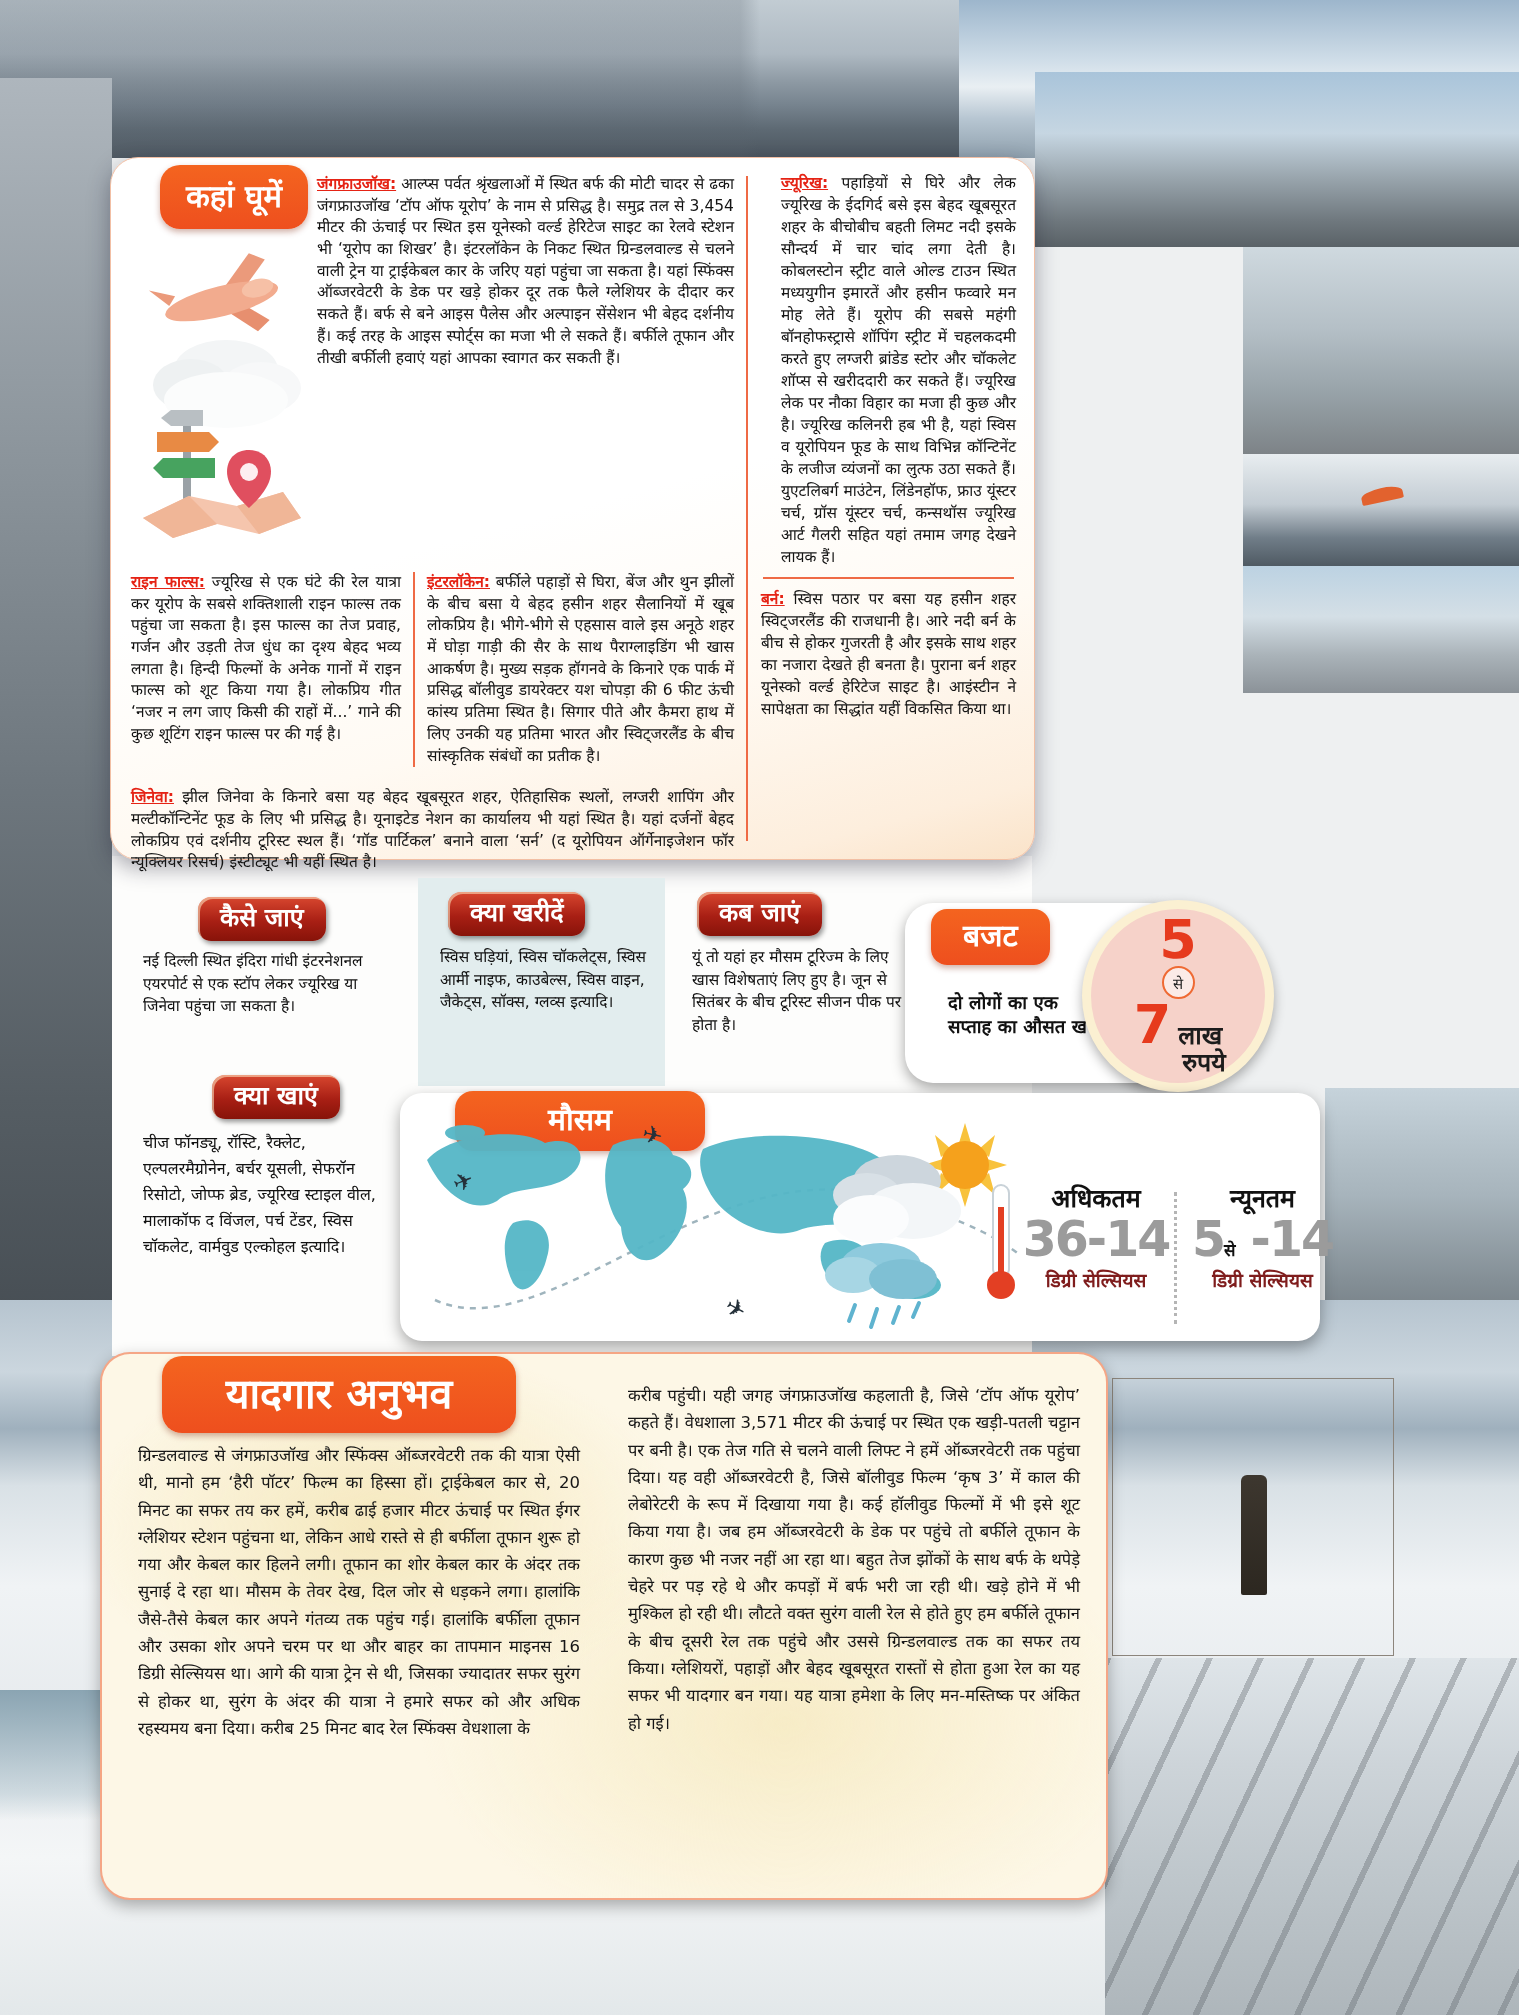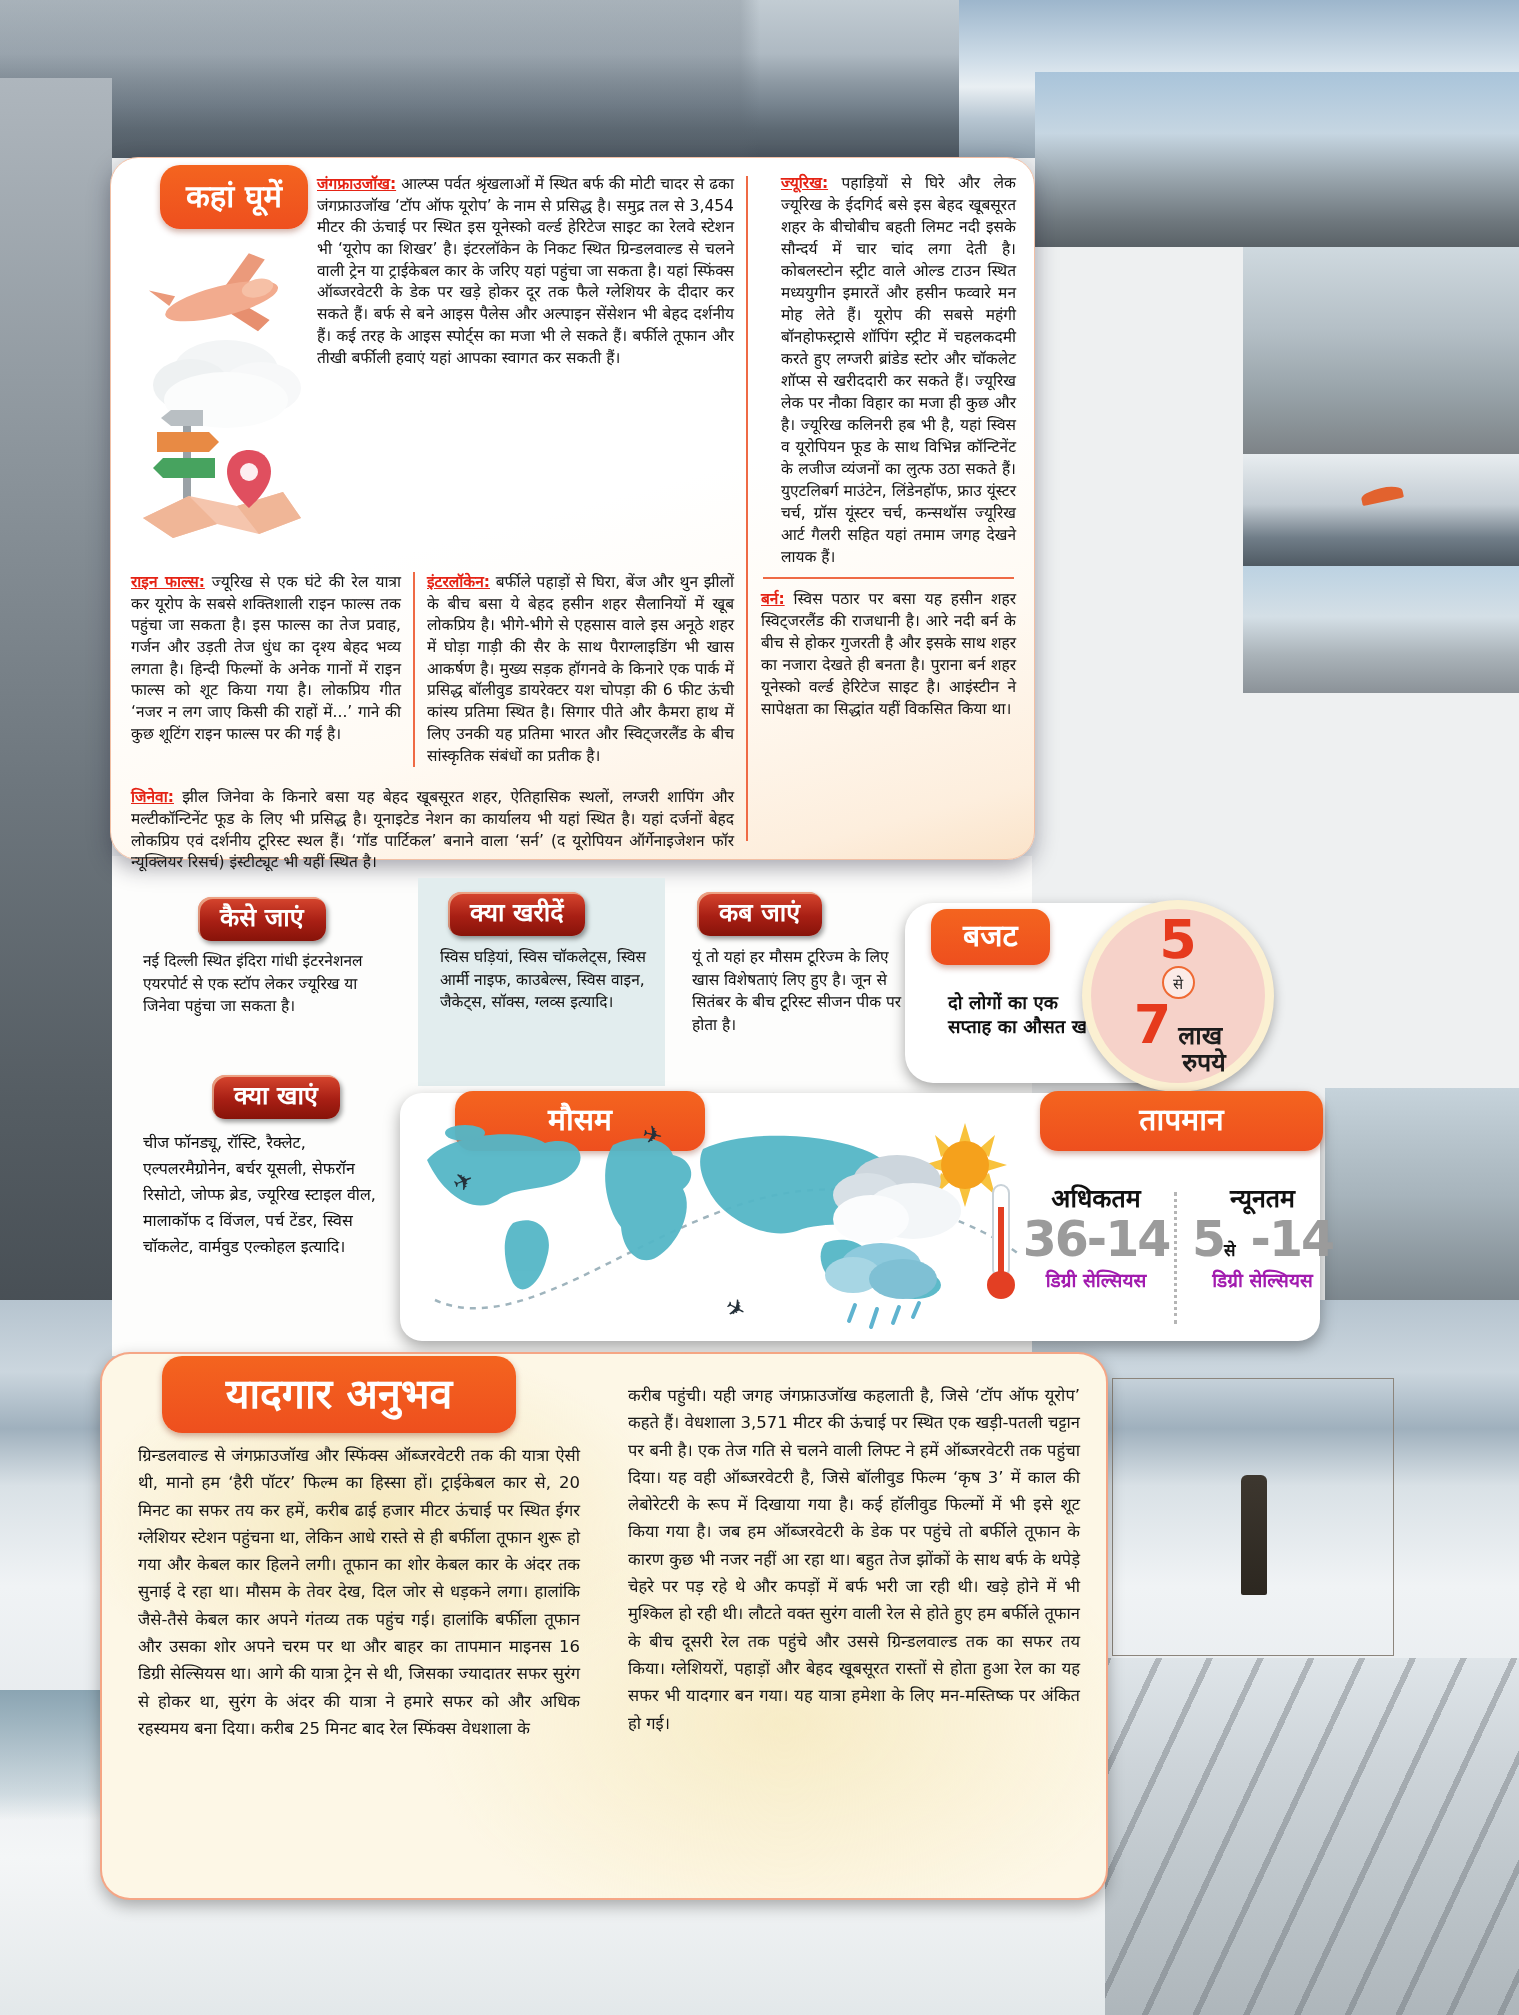--- a/index.html
+++ b/index.html
@@ -116,21 +116,21 @@
   .weather-box{position:absolute;left:400px;top:1093px;width:920px;height:248px;background:#fff;border-radius:22px;
       box-shadow:0 6px 16px rgba(0,0,0,.35);}
   .weather-h{left:455px;top:1091px;width:250px;font-size:30px;padding:7px 0 12px;border-radius:18px;}
   .temp-h{left:1040px;top:1091px;width:283px;font-size:30px;padding:7px 0 12px;border-radius:18px;}
   .wmap{position:absolute;left:405px;top:1115px;width:630px;height:222px;}
   .temp-max{position:absolute;left:1020px;top:1180px;width:152px;text-align:center;}
   .temp-min{position:absolute;left:1190px;top:1180px;width:145px;text-align:center;}
   .t-label{font-size:25px;font-weight:bold;color:#111;}
   .t-value{font-size:49px;font-weight:bold;color:#9b9b9b;line-height:1.08;letter-spacing:-2px;white-space:nowrap;}
   .t-se{font-size:17px;font-weight:bold;color:#111;letter-spacing:0;}
-  .t-unit{font-size:19px;font-weight:bold;color:#a21caf;}
+  .t-unit{font-size:19px;font-weight:bold;color:#7f1d1d;}
   .t-dots{position:absolute;left:1174px;top:1192px;height:132px;border-left:3px dotted #b5b5b5;}
 
   
   .memo-box{position:absolute;left:100px;top:1352px;width:1008px;height:548px;border-radius:30px;
       background-color:#fdf7e6;
       background-image:radial-gradient(ellipse 430px 260px at 28% 32%,#f5e8bd 0%,rgba(245,232,189,0) 70%),
                        radial-gradient(ellipse 520px 320px at 68% 68%,#f7ecc7 0%,rgba(247,236,199,0) 70%);
       border:2px solid rgba(238,100,55,.55);box-shadow:0 6px 16px rgba(0,0,0,.3);
       display:flex;padding:10px 26px 18px 36px;}
   .memo-h{left:162px;top:1356px;width:354px;font-size:41px;padding:8px 0 13px;border-radius:20px;}
@@ -239,21 +239,20 @@
       <span class="b-unit">लाख</span>
     </div>
     <div class="b-unit b-unit2">रुपये</div>
   </div>
 
   <div class="pill khaye-h"><span>क्या खाएं</span></div>
   <p class="khaye-b">चीज फॉनड्यू, रॉस्टि, रैक्लेट, एल्पलरमैग्रोनेन, बर्चर यूसली, सेफरॉन रिसोटो, जोप्फ ब्रेड, ज्यूरिख स्टाइल वील, मालाकॉफ द विंजल, पर्च टेंडर, स्विस चॉकलेट, वार्मवुड एल्कोहल इत्यादि।</p>
 
   <div class="weather-box"></div>
   <div class="tab-orange weather-h"><span>मौसम</span></div>
-  <div class="tab-orange temp-h"><span>तापमान</span></div>
 
   <svg class="wmap" viewBox="0 0 630 222">
     <path d="M30,185 C140,235 300,40 470,80 C540,96 590,120 615,140" fill="none" stroke="#9fb4bd" stroke-width="2.5" stroke-dasharray="6 6"></path>
     <g fill="#55b7c7" opacity="0.95">
       <path d="M22,45 C45,18 115,12 140,28 C168,20 185,38 170,56 C148,80 112,68 92,86 C68,100 38,80 22,45 Z"></path>
       <path d="M108,108 C132,98 150,116 142,142 C136,168 118,184 108,168 C98,148 96,120 108,108 Z"></path>
       <path d="M208,30 C232,18 262,22 268,40 C288,44 292,64 278,74 C290,96 272,130 252,142 C236,152 218,138 216,112 C200,92 194,52 208,30 Z"></path>
       <path d="M298,34 C340,14 420,18 462,36 C496,50 504,80 484,96 C460,116 420,104 392,116 C362,126 318,104 304,76 C296,62 292,46 298,34 Z"></path>
       <path d="M420,128 C440,120 462,128 466,144 C470,160 452,172 434,168 C418,164 410,140 420,128 Z"></path>
       <ellipse cx="510" cy="170" rx="26" ry="14"></ellipse>

